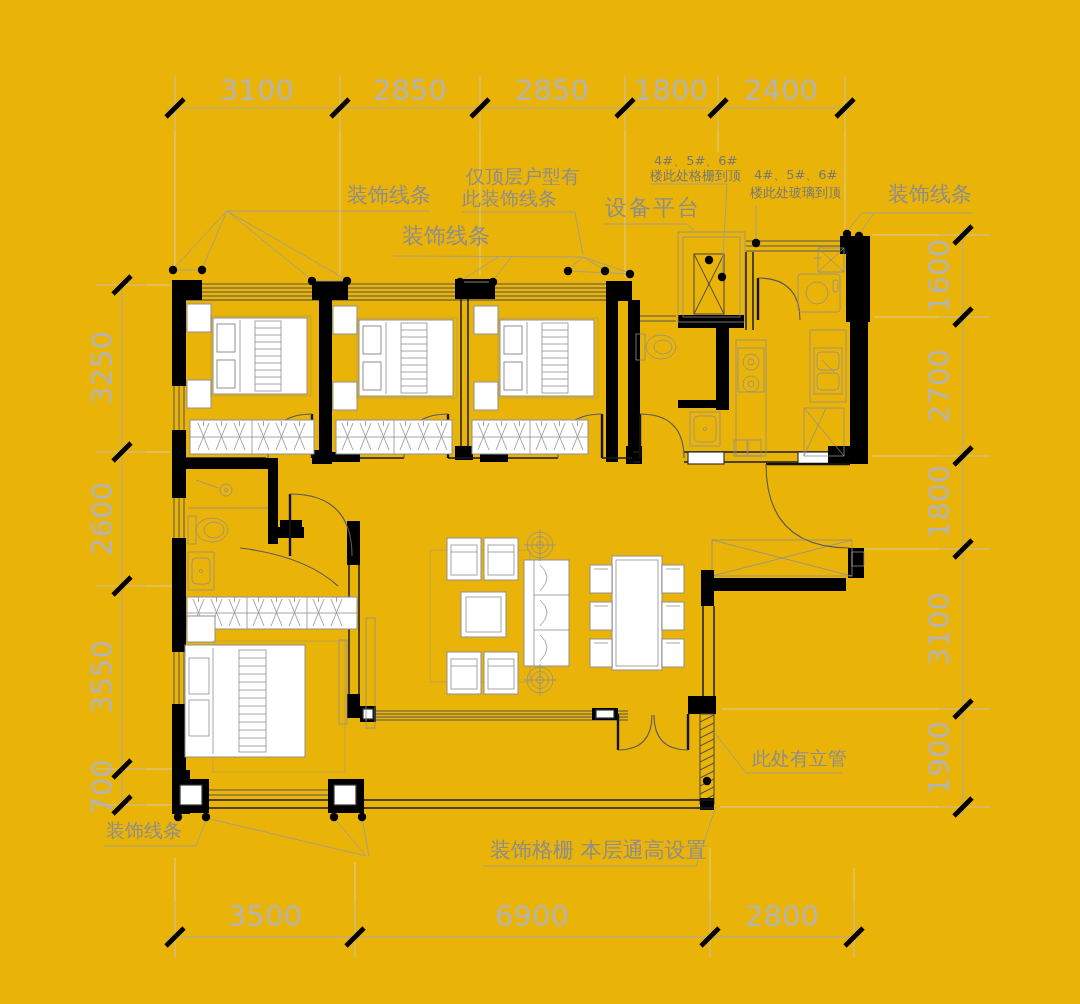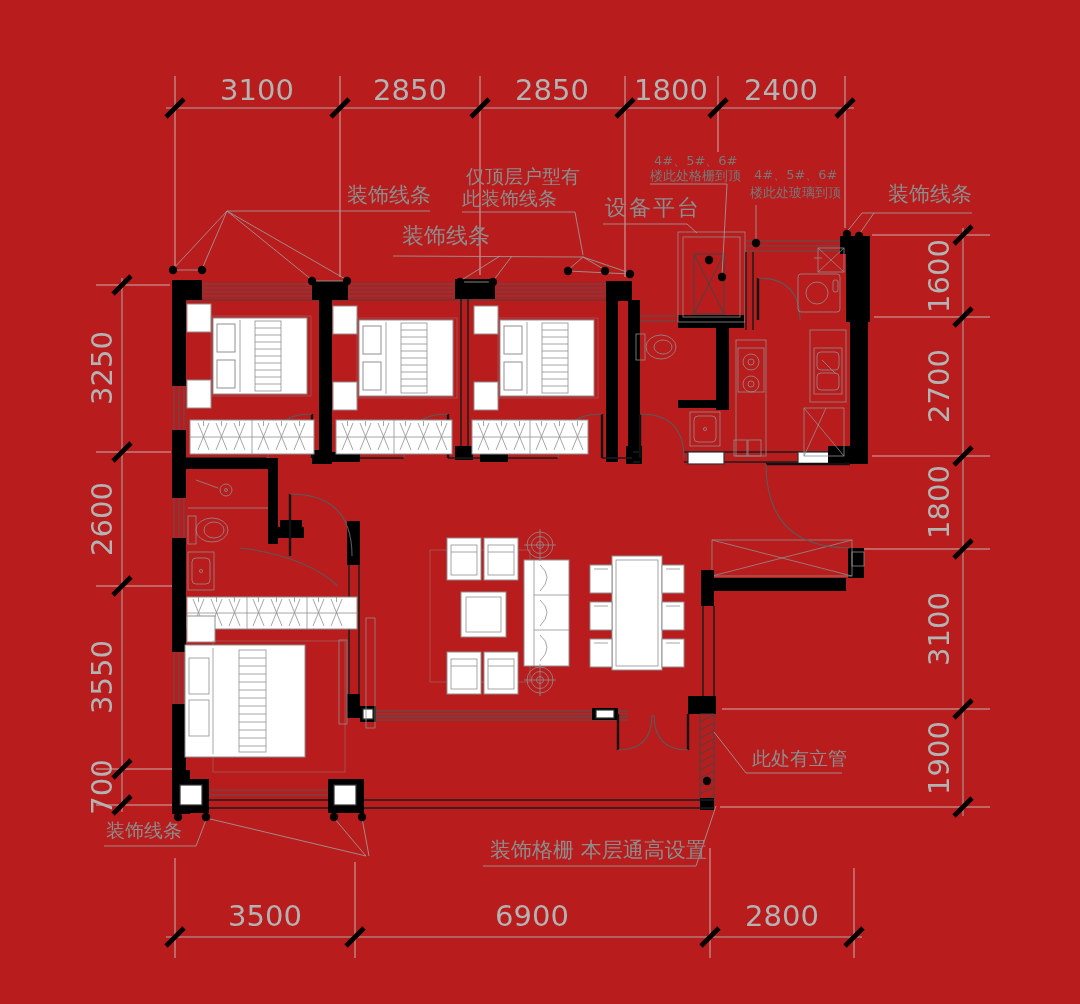--- a/index.html
+++ b/index.html
@@ -1,16 +1,16 @@
 <!DOCTYPE html>
 <html><head>
 <meta charset="utf-8">
 <style>
   html,body{margin:0;padding:0;background:#fff;}
-  #stage{position:relative;width:1080px;height:1004px;background:#b91c1c;overflow:hidden;
+  #stage{position:relative;width:1080px;height:1004px;background:#eab308;overflow:hidden;
          font-family:"DejaVu Sans", sans-serif;}
   svg{position:absolute;left:0;top:0;}
   .dim   {stroke:#a8a8a8;stroke-width:1;fill:none;}
   .ext   {stroke:#c3c3c3;stroke-width:.9;fill:none;}
   .extd  {stroke:#d3d3d3;stroke-width:.8;fill:none;}
   .tick  {stroke:#000;stroke-width:4.6;}
   .dimtxt{font-family:"DejaVu Sans",sans-serif;font-size:29px;fill:#b3b3b3;text-anchor:middle;}
   .lbl   {fill:#8d8d8d;font-family:"DejaVu Sans",sans-serif;}
   .note  {fill:#787878;font-family:"DejaVu Sans",sans-serif;font-size:13px;}
   .wall  {fill:#000;stroke:none;}

